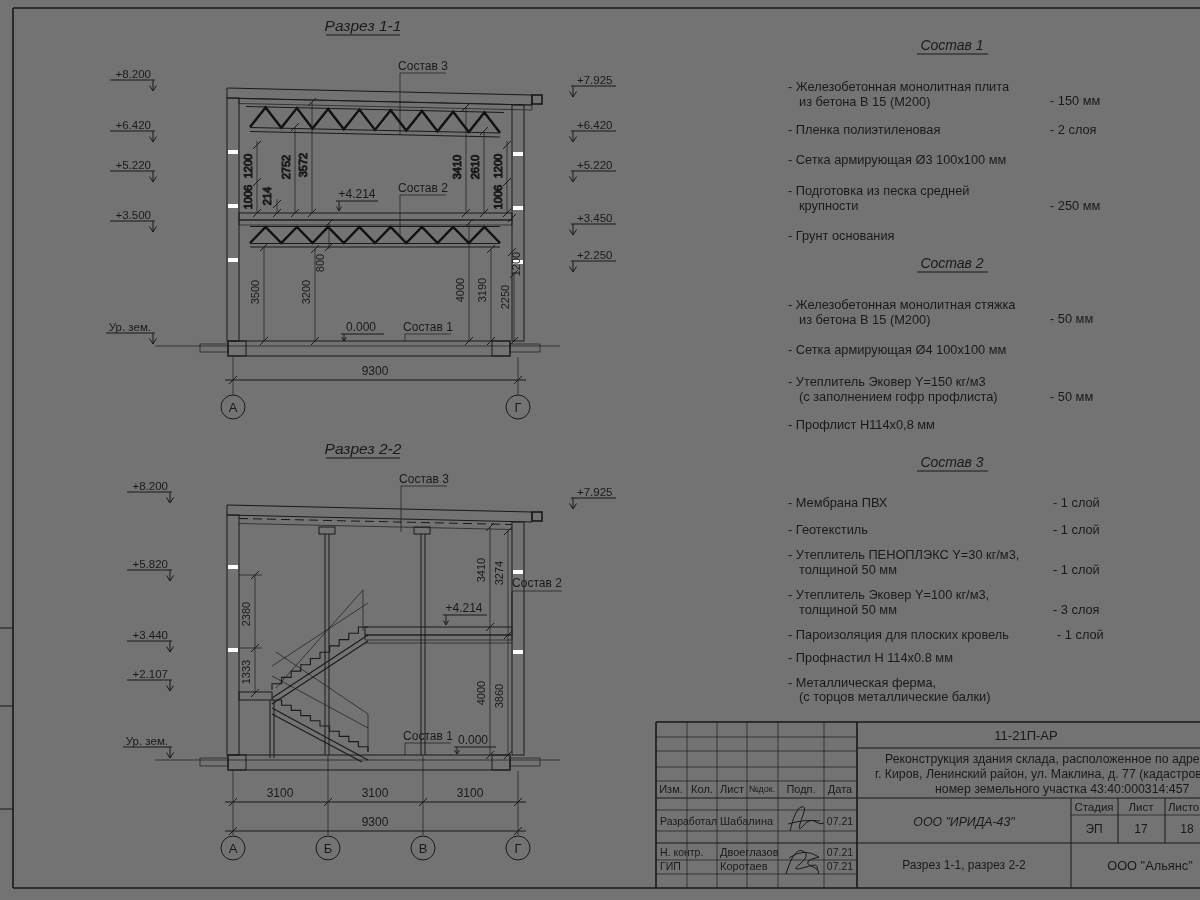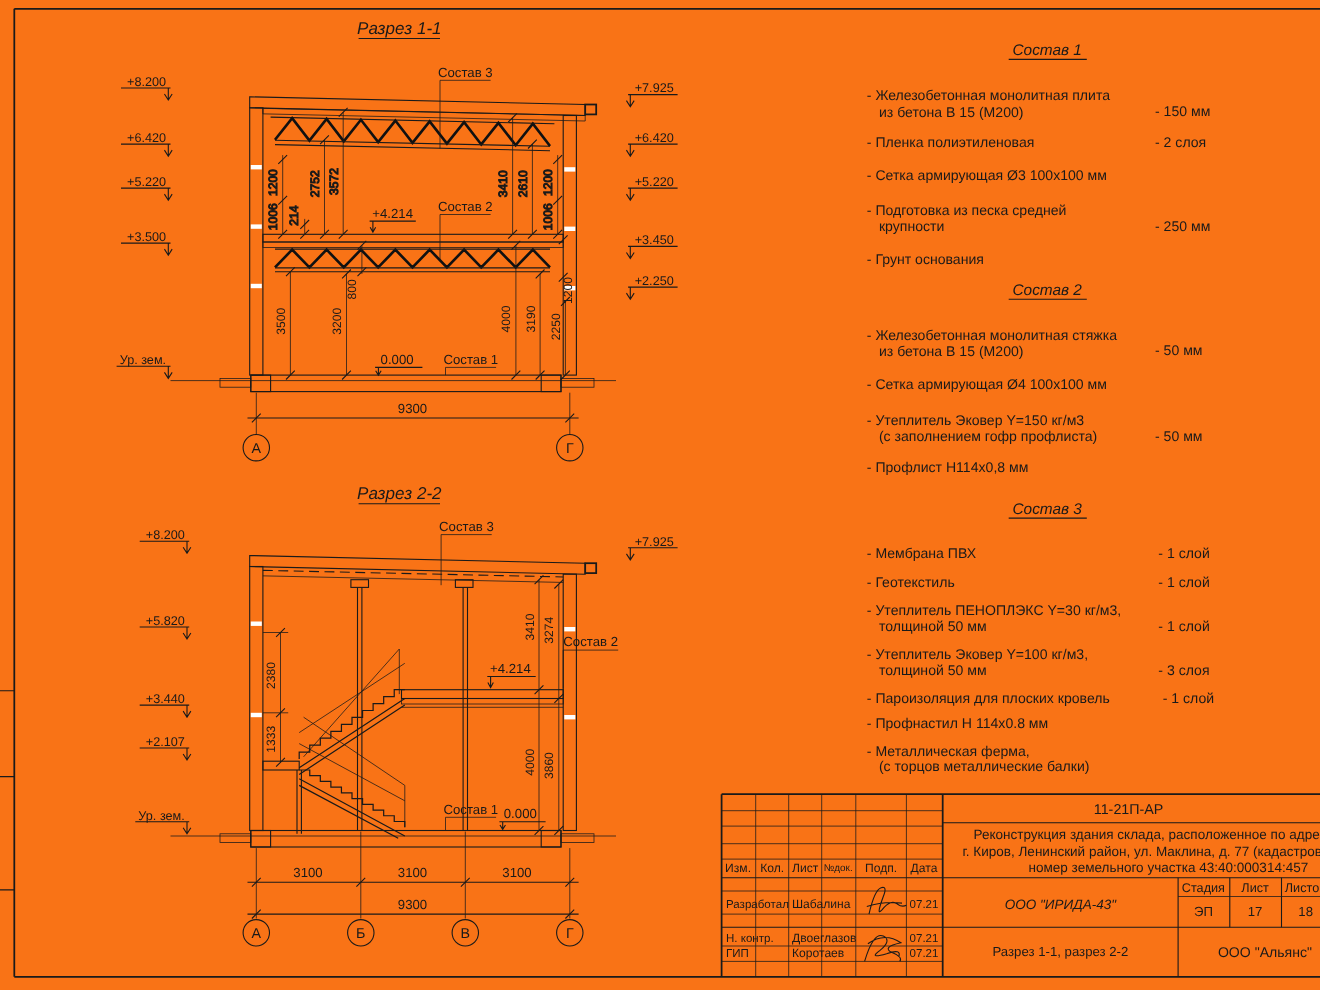--- a/index.html
+++ b/index.html
@@ -1,16 +1,16 @@
 <!DOCTYPE html>
 <html><head>
 <meta charset="utf-8">
 <style>
   html,body{margin:0;padding:0;background:#e8e8e8;}
-  .sheet{position:relative;width:1200px;height:900px;background:#f97316;overflow:hidden;
+  .sheet{position:relative;width:1200px;height:900px;background:#737373;overflow:hidden;
          font-family:"Liberation Sans",sans-serif;}
   svg{position:absolute;left:0;top:0;}
   svg text{font-family:"Liberation Sans",sans-serif;fill:#1a1a1a;}
   .t11{font-size:11px}.t115{font-size:11.5px}.t12{font-size:12px}.t123{font-size:12.3px}
   .t128{font-size:12.8px}.t13{font-size:13px}.t14{font-size:14px;font-style:italic}
   .t15{font-size:15.5px;font-style:italic}.t9{font-size:9px}.t105{font-size:10.5px}
   .ln{stroke:#1a1a1a;stroke-width:1;fill:none}
   .th{stroke:#1a1a1a;stroke-width:0.7;fill:none}
   .bd{stroke:#1a1a1a;stroke-width:1.6;fill:none}
   .zz{stroke:#111;stroke-width:2.4;fill:none}

